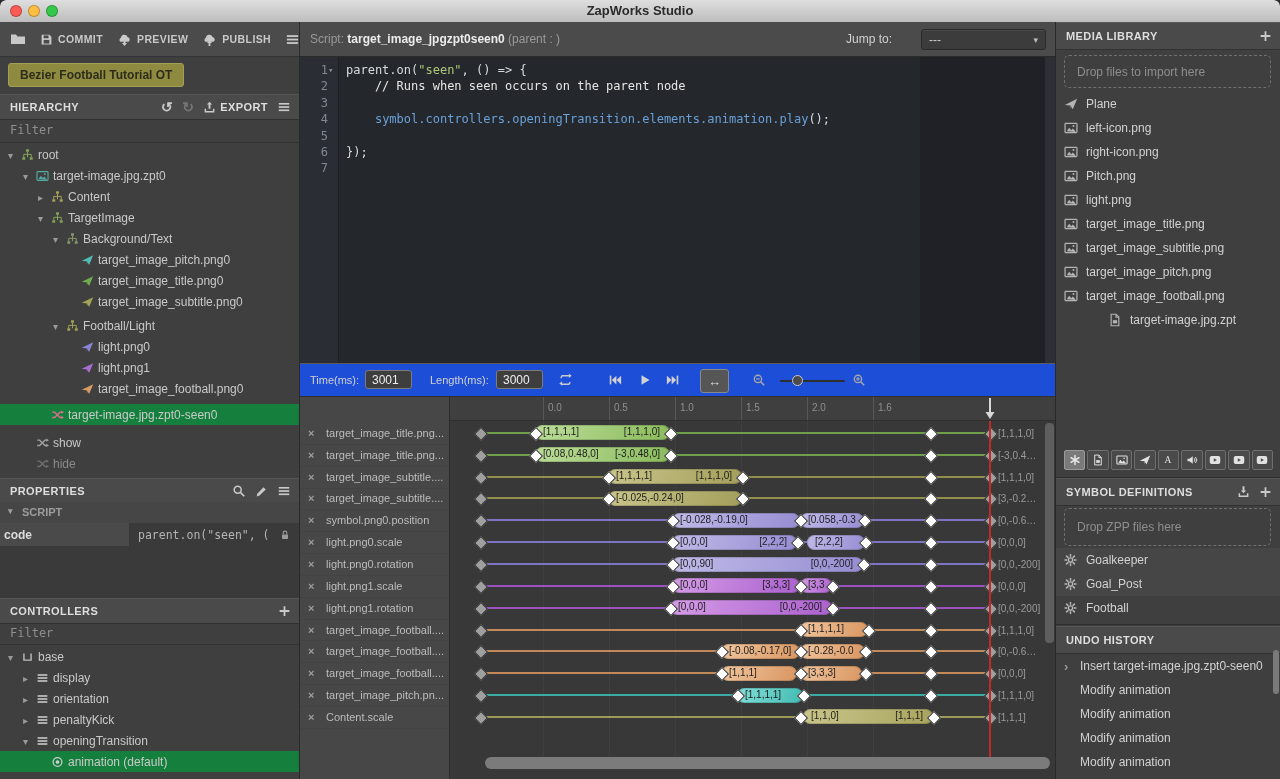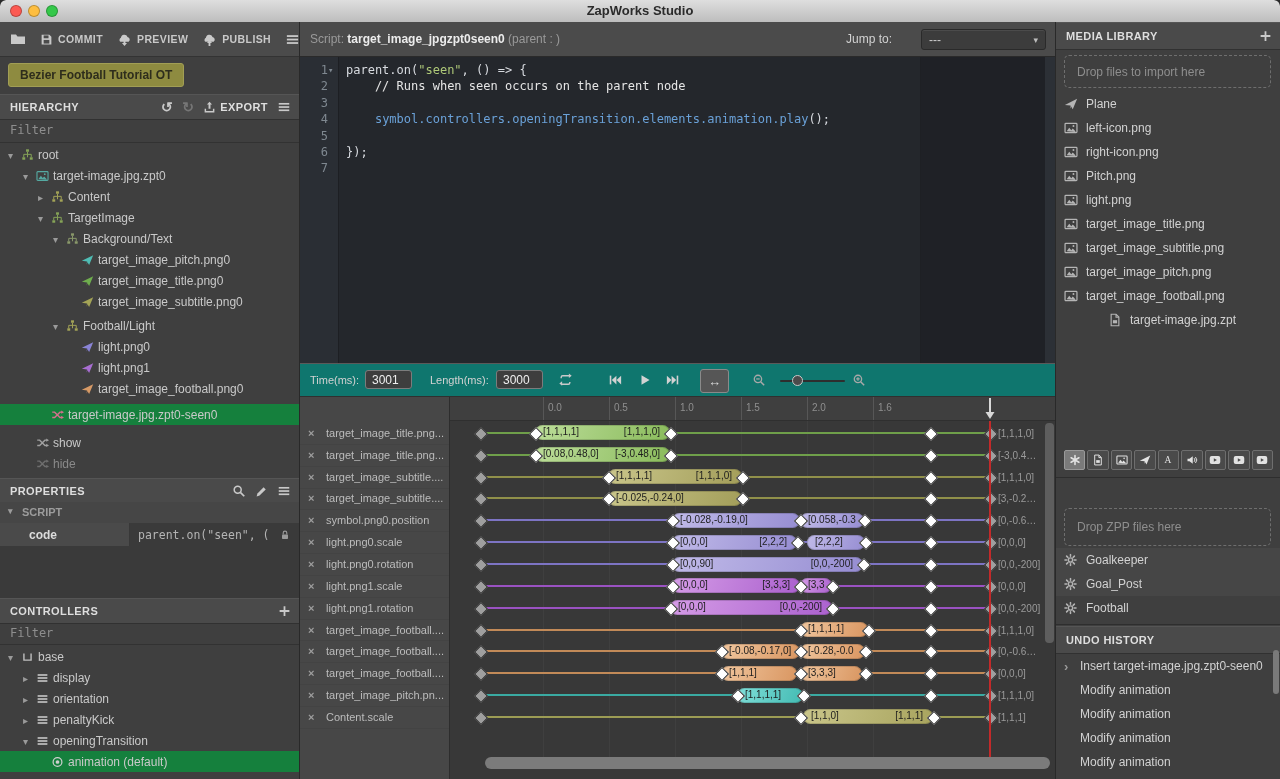--- a/index.html
+++ b/index.html
@@ -41,21 +41,21 @@
   #project-badge{left:8px;top:41px;background:#8e8b40;border:1px solid #a19e55;border-radius:3px;
     padding:4px 11px;font-size:12px;font-weight:bold;color:#2e2d1c;}
   #h-header{left:0;top:72px;width:100%;height:24px;}
   #h-filter{left:0;top:96px;width:100%;height:24px;}
   #h-tree{left:0;top:120px;width:100%;height:336px;}
   #p-header{left:0;top:456px;width:100%;height:24px;}
   #p-script-sec{left:0;top:480px;width:100%;height:21px;background:#464646;border-bottom:1px solid #383838;
     color:#9c9c9c;font-size:11px;font-weight:bold;}
   #p-code-row{left:0;top:501px;width:100%;height:23px;}
   #p-code-label{left:0;top:0;width:130px;height:100%;background:#4a4a4a;border-right:1px solid #383838;
-    color:#dcdcdc;font-size:12px;font-weight:bold;display:flex;align-items:center;padding-left:29px;box-sizing:border-box;}
+    color:#dcdcdc;font-size:12px;font-weight:bold;display:flex;align-items:center;padding-left:4px;box-sizing:border-box;}
   #p-code-value{left:130px;top:0;right:0;height:100%;background:#3a3a3a;
     font-family:"DejaVu Sans Mono",monospace;font-size:11.5px;color:#b4b4b4;
     display:flex;align-items:center;padding-left:8px;box-sizing:border-box;}
   #p-empty{left:0;top:524px;width:100%;height:52px;background:#3a3a3a;}
   #c-header{left:0;top:576px;width:100%;height:24px;}
   #c-filter{left:0;top:600px;width:100%;height:22px;}
   #c-tree{left:0;top:622px;width:100%;height:135px;}
   
   #cc{left:300px;top:22px;width:755px;height:757px;background:#383838;}
   #script-header{left:0;top:0;width:100%;height:35px;background:#4b4b4b;border-bottom:1px solid #2a2a2a;box-sizing:border-box;}
@@ -67,21 +67,21 @@
     font-size:12px;color:#cfcfcf;display:flex;align-items:center;padding:0 7px;justify-content:space-between;}
   #editor{left:0;top:35px;width:755px;height:306px;background:#24272c;overflow:hidden;}
   #ed-gutter{position:absolute;left:0;top:0;width:38px;height:100%;background:#2a2e34;border-right:1px solid #1d1f23;}
   #ed-margin{position:absolute;left:620px;top:0;right:0;height:100%;background:rgba(0,0,0,.13);border-left:1px solid #1e2024;}
   #ed-scroll{position:absolute;right:0;top:0;width:10px;height:100%;background:#2c3036;}
   .edline{position:absolute;left:0;width:100%;height:16.4px;font-family:"DejaVu Sans Mono",monospace;font-size:12px;line-height:16.4px;white-space:pre;}
   .edline .num{position:absolute;left:0;width:28px;text-align:right;color:#7f8890;}
   .edline .fold{position:absolute;left:28px;color:#7f8890;font-size:9px;}
   .edline .code{position:absolute;left:46px;}
   .tk-p{color:#d8dbe0;} .tk-s{color:#aec878;} .tk-c{color:#e5e5e5;} .tk-m{color:#6aa1d8;}
-  #tl-toolbar{left:0;top:341px;width:100%;height:34px;background:#0f766e;border-top:1px solid #5a5a5a;border-bottom:1px solid #303030;box-sizing:border-box;}
+  #tl-toolbar{left:0;top:341px;width:100%;height:34px;background:#1d4ed8;border-top:1px solid #5a5a5a;border-bottom:1px solid #303030;box-sizing:border-box;}
   .ttl{position:absolute;top:50%;transform:translateY(-50%);font-size:11px;color:#d2d2d2;}
   .tinput{position:absolute;top:6px;width:47px;height:19px;background:#3e3e3e;border:1px solid #7c7c7c;border-radius:3px;
     color:#efefef;font-size:12px;text-align:left;padding:0 6px;box-sizing:border-box;font-family:"Liberation Sans",sans-serif;}
   .tbtn{position:absolute;top:50%;transform:translateY(-50%);}
   #harrow{position:absolute;left:400px;top:5px;width:27px;height:22px;border:1px solid #8a8a8a;border-radius:3px;
     background:#565656;color:#d8d8d8;display:flex;align-items:center;justify-content:center;font-size:13px;}
   #zslider{position:absolute;left:480px;top:16px;width:65px;height:2px;background:#2e2e2e;border-radius:1px;}
   #zknob{position:absolute;left:12px;top:-5px;width:11px;height:11px;border-radius:50%;background:#4b4b4b;border:1.5px solid #c9c9c9;box-sizing:border-box;}
   #tl-body{left:0;top:375px;width:100%;height:382px;}
   #tl-labelcol{position:absolute;left:0;top:0;width:150px;height:100%;background:#474747;border-right:1px solid #2d2d2d;box-sizing:border-box;}
@@ -1030,20 +1030,36 @@
           <span class="ic">
             <svg width="12" height="12" viewBox="0 0 16 16" xmlns="http://www.w3.org/2000/svg">
               <rect x="1" y="2.8" width="14" height="10.4" rx="2.6" fill="#e2e2e2"></rect>
               <path d="M6.4 5.6l4.2 2.4-4.2 2.4z" fill="#4b4b4b"></path>
             </svg>
           </span>
         </div>
       </div>
     <div id="sd-divider"></div>
 
+    <div class="rphead phead" style="top:456px">
+      <span class="t">SYMBOL DEFINITIONS</span>
+      <span class="hicons">
+        <span class="ic">
+            <svg width="13" height="13" viewBox="0 0 16 16" xmlns="http://www.w3.org/2000/svg">
+              <path fill="#c9c9c9" d="M8 9.5L4.8 6.2h2V1h2.4v5.2h2z"></path>
+              <path fill="#c9c9c9" d="M2 9.5V14h12V9.5h-1.8v2.7H3.8V9.5z"></path>
+            </svg>
+          </span>
+        <span class="ic">
+            <svg width="13" height="13" viewBox="0 0 16 16" xmlns="http://www.w3.org/2000/svg">
+              <path fill="#c9c9c9" d="M6.9 2h2.2v4.9H14v2.2H9.1V14H6.9V9.1H2V6.9h4.9z"></path>
+            </svg>
+          </span>
+      </span>
+    </div>
     <div class="dropzone" style="top:486px;height:38px">Drop ZPP files here</div>
     <div id="sd-items">
         <div class="rpitem" style="top: 526px; background: rgb(70, 70, 70);">
           <span class="ic tic">
             <svg width="13" height="13" viewBox="0 0 16 16" xmlns="http://www.w3.org/2000/svg">
               <circle cx="8" cy="8" r="2.6" fill="none" stroke="#b5b5b5" stroke-width="1.7"></circle>
               <g stroke="#b5b5b5" stroke-width="1.9" stroke-linecap="round">
                 <path d="M8 1.2v2.2M8 12.6v2.2M1.2 8h2.2M12.6 8h2.2M3.2 3.2l1.6 1.6M11.2 11.2l1.6 1.6M12.8 3.2l-1.6 1.6M4.8 11.2l-1.6 1.6"></path>
               </g>
             </svg>

